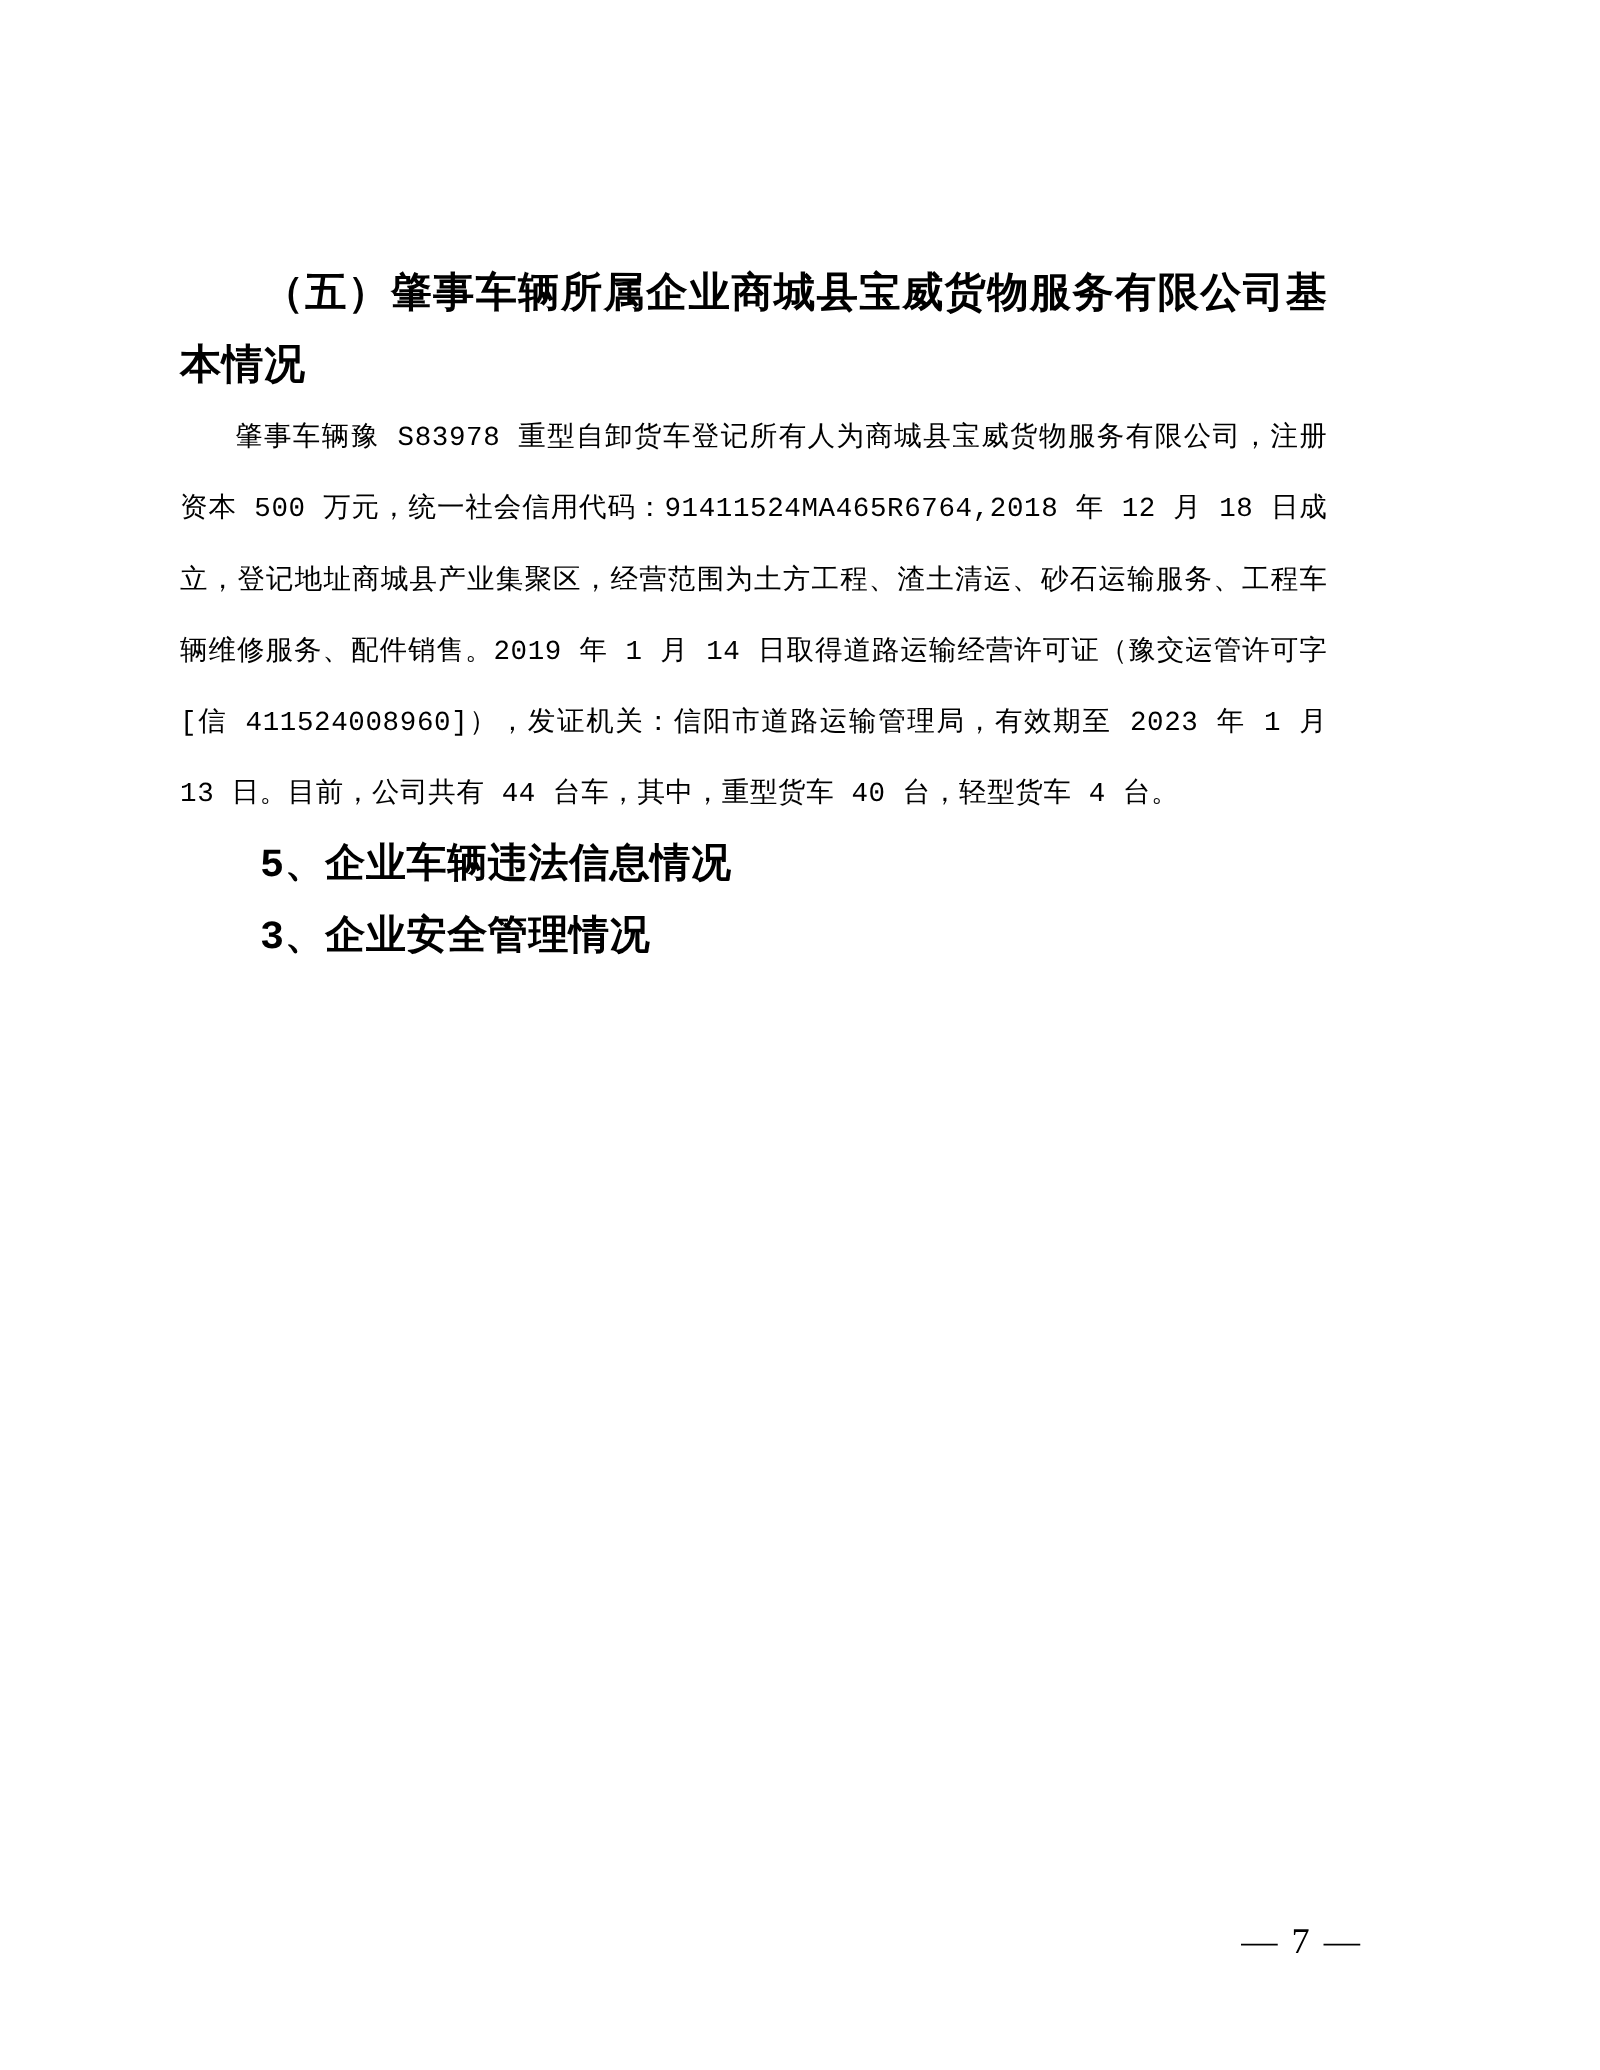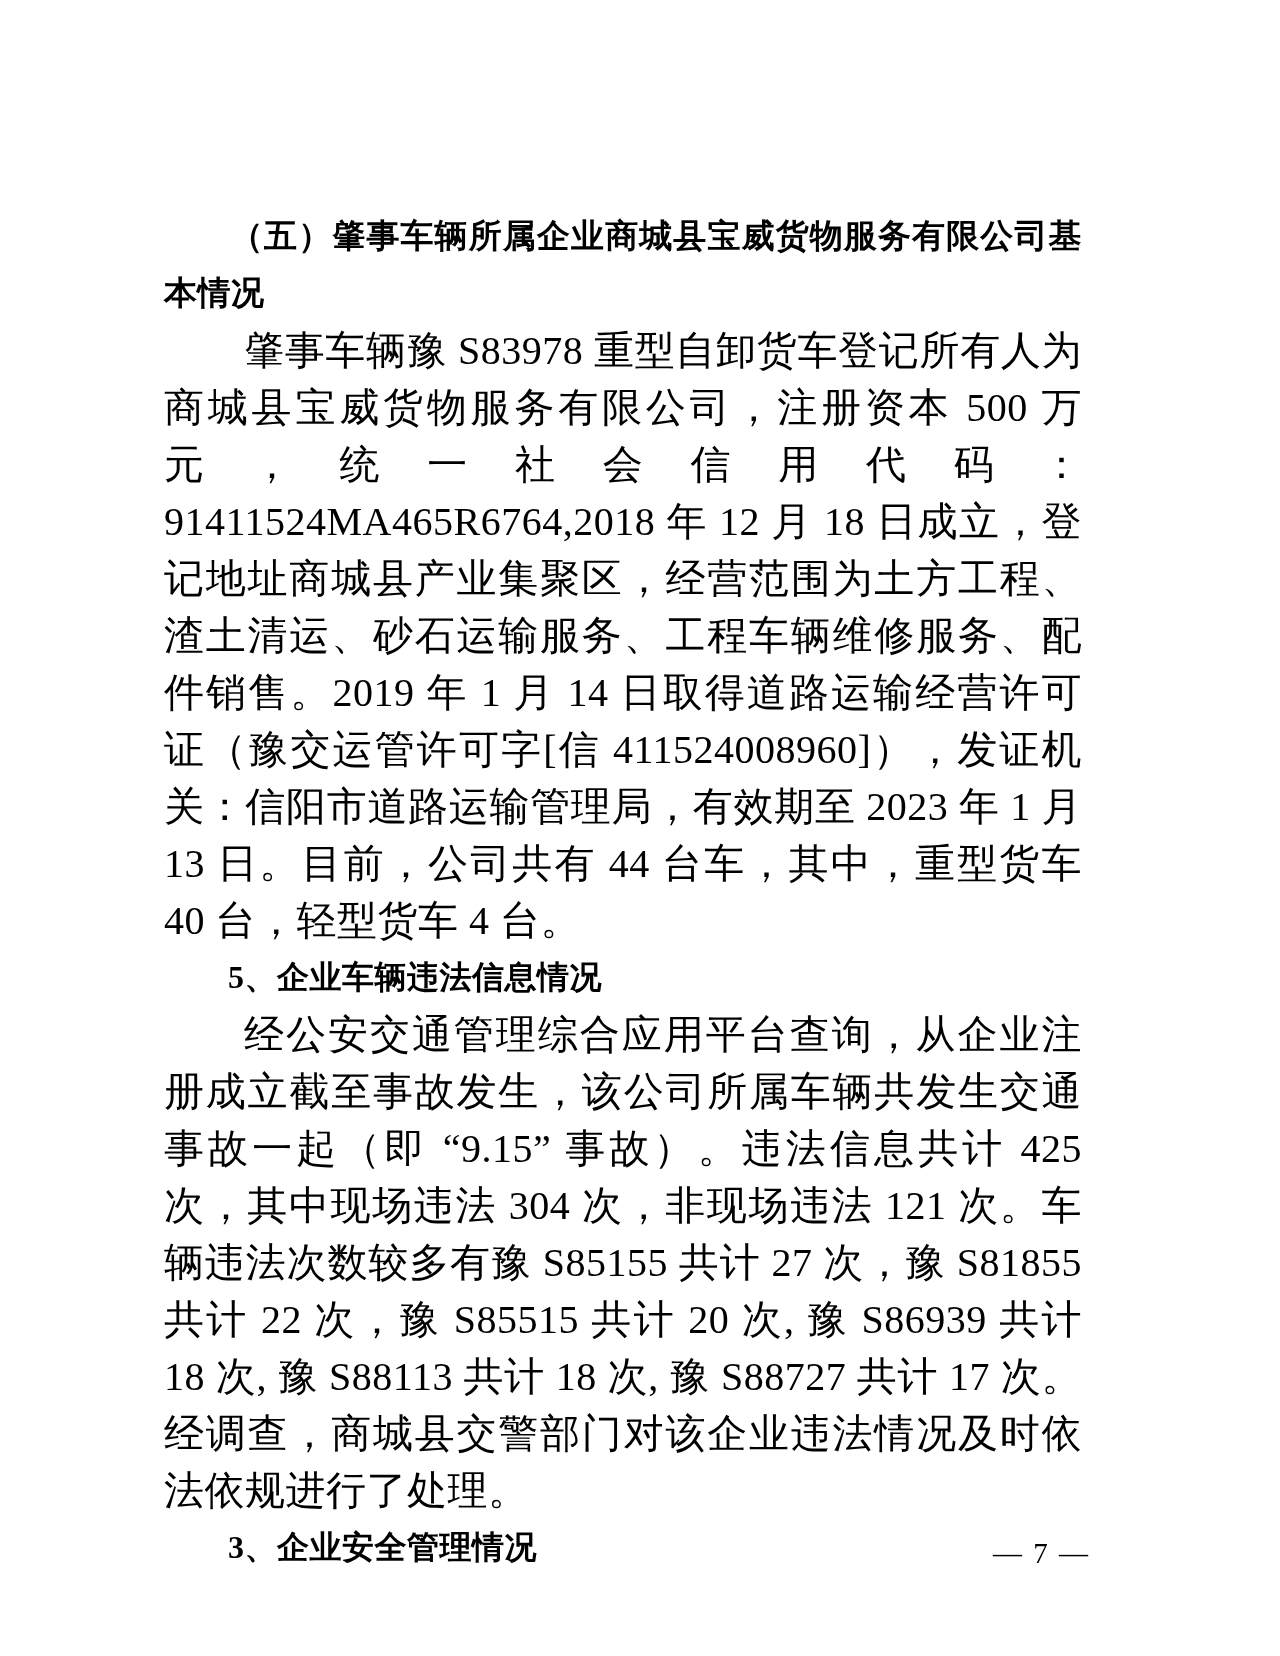--- a/index.html
+++ b/index.html
@@ -19,44 +19,45 @@
   .doc-page {
     position: absolute;
     left: 0;
     top: 0;
     width: 1280px;
     height: 1656px;
     background: #ffffff;
   }
   .doc-content {
     position: absolute;
-    left: 164px;
+    left: 144px;
     top: 208px;
     width: 918px;
     text-align: justify;
+    font-family: Liberation Mono, monospace;
   }
   .doc-heading {
     font-size: 33px;
     font-weight: bold;
     line-height: 57px;
     margin: 0;
     text-indent: 2em;
     text-align: justify;
     letter-spacing: 0.5px;
   }
   .sec-title {
     font-size: 32px;
     font-weight: bold;
     line-height: 57px;
     margin: 0;
     text-indent: 2em;
     letter-spacing: 0.5px;
   }
   .para {
-    font-size: 40px;
+    font-size: 22px;
     font-weight: normal;
     line-height: 57px;
     margin: 0;
     text-indent: 2em;
     text-align: justify;
     letter-spacing: 0.5px;
   }
   .page-number {
     position: absolute;
     right: 190px;
@@ -74,21 +75,20 @@
 
   <div class="doc-content">
 
     <div class="doc-heading">（五）肇事车辆所属企业商城县宝威货物服务有限公司基本情况</div>
 
 
     <div class="para">肇事车辆豫 S83978 重型自卸货车登记所有人为商城县宝威货物服务有限公司，注册资本 500 万元，统一社会信用代码：91411524MA465R6764,2018 年 12 月 18 日成立，登记地址商城县产业集聚区，经营范围为土方工程、渣土清运、砂石运输服务、工程车辆维修服务、配件销售。2019 年 1 月 14 日取得道路运输经营许可证（豫交运管许可字[信 411524008960]），发证机关：信阳市道路运输管理局，有效期至 2023 年 1 月 13 日。目前，公司共有 44 台车，其中，重型货车 40 台，轻型货车 4 台。</div>
 
     <div class="sec-title">5、企业车辆违法信息情况</div>
 
-    <div class="para">经公安交通管理综合应用平台查询，从企业注册成立截至事故发生，该公司所属车辆共发生交通事故一起（即 “9.15” 事故）。违法信息共计 425 次，其中现场违法 304 次，非现场违法 121 次。车辆违法次数较多有豫 S85155 共计 27 次，豫 S81855 共计 22 次，豫 S85515 共计 20 次, 豫 S86939 共计 18 次, 豫 S88113 共计 18 次, 豫 S88727 共计 17 次。经调查，商城县交警部门对该企业违法情况及时依法依规进行了处理。</div>
 
     <div class="sec-title">3、企业安全管理情况</div>
 
   </div>
 
   <div class="page-number">— 7 —</div>
 
 </div>
 
 </body></html>

